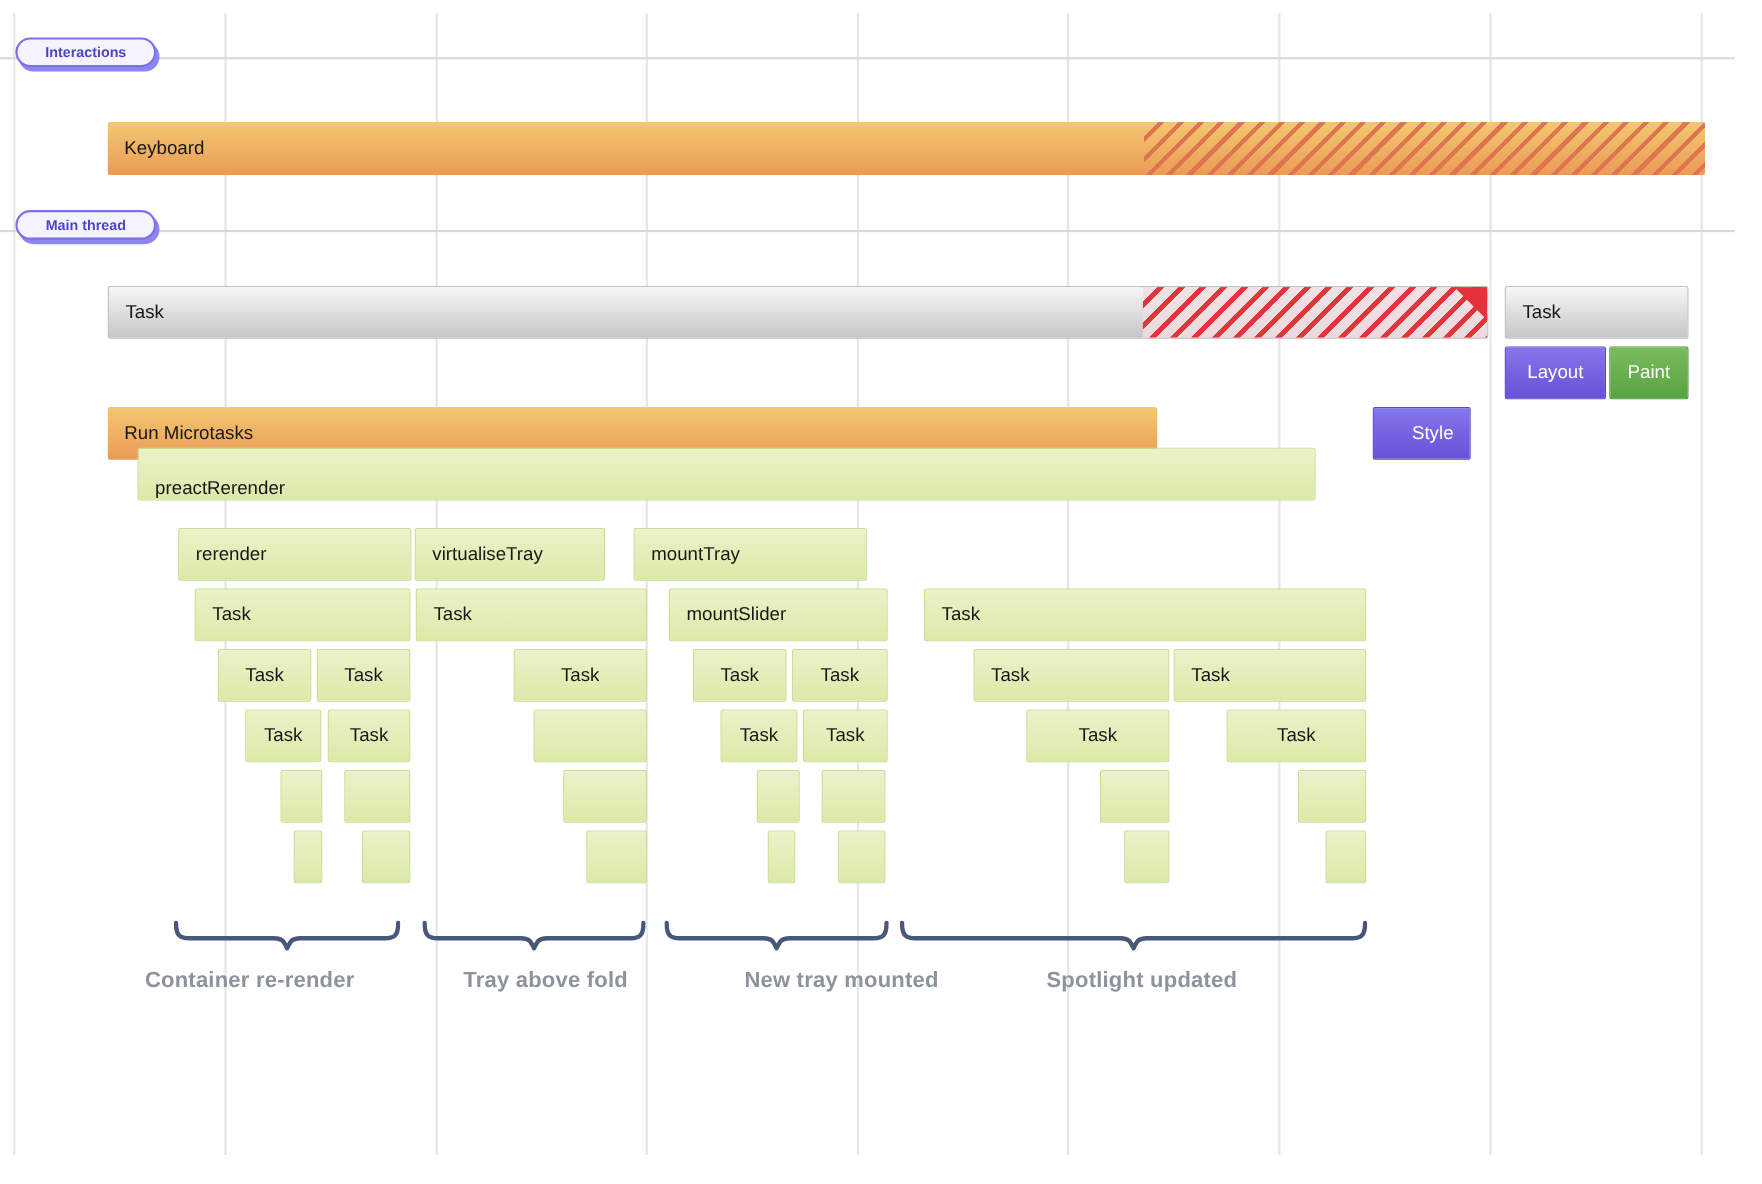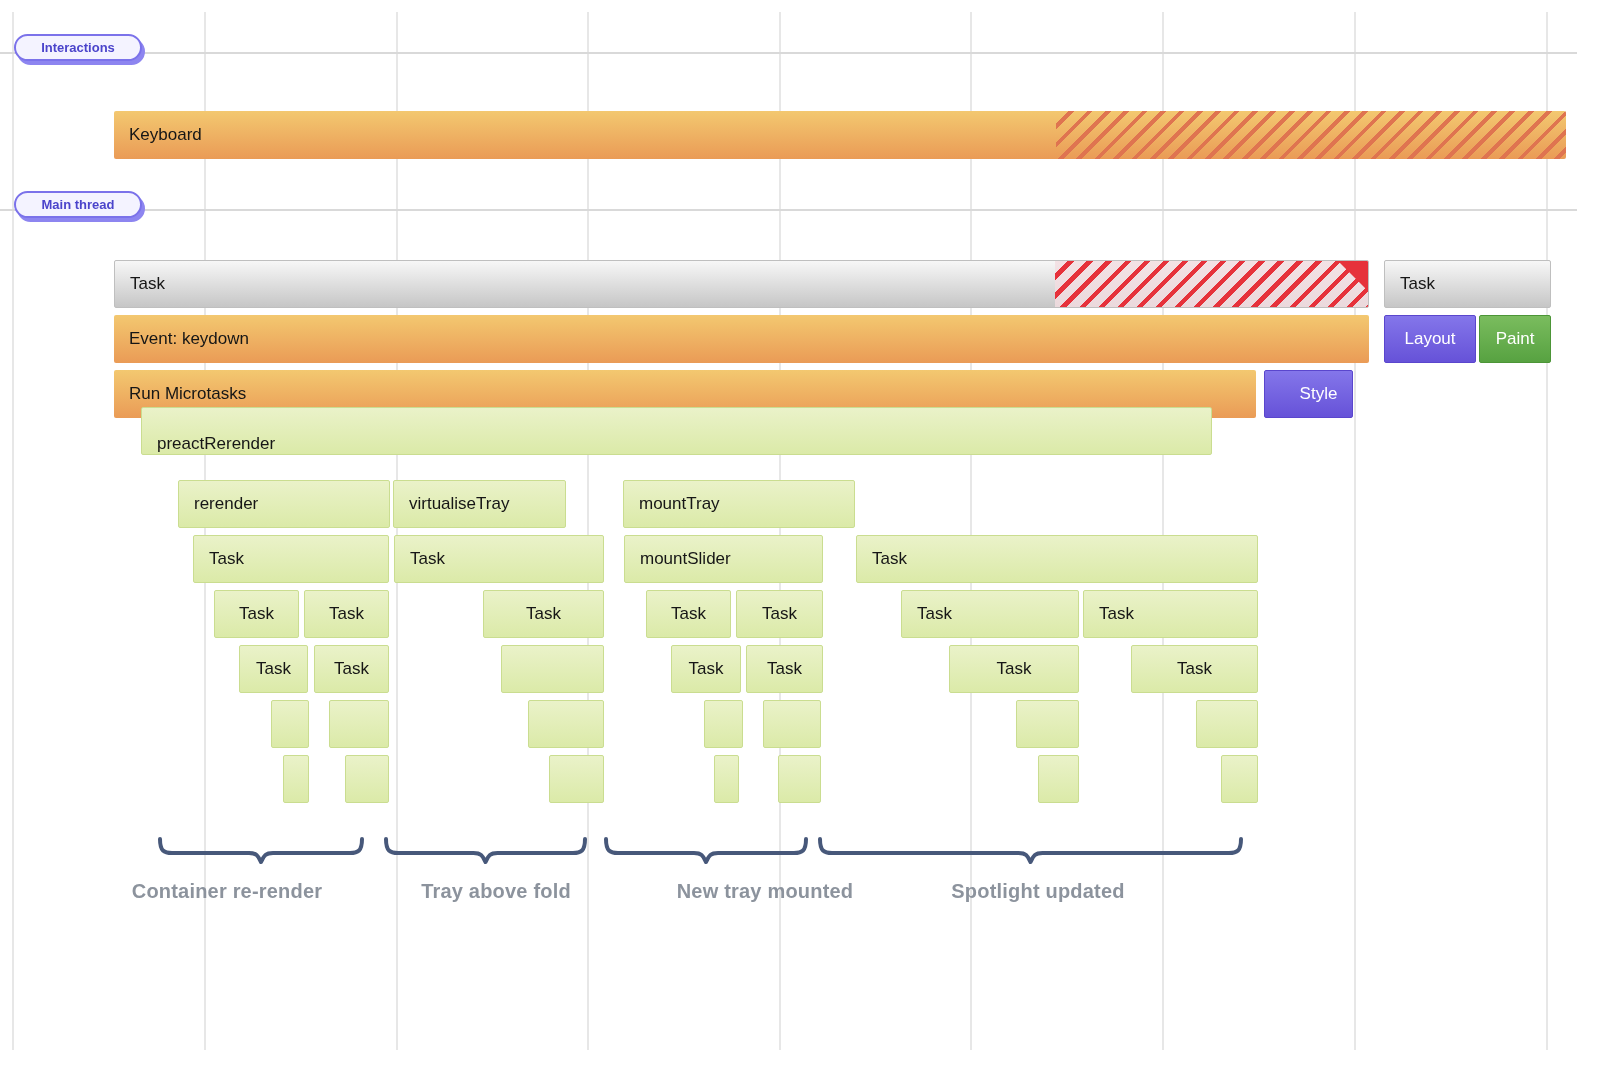--- a/index.html
+++ b/index.html
@@ -10,21 +10,21 @@
   .vline{position:absolute;width:2px;background:#e7e7e7;z-index:0;}
   .hline{position:absolute;height:2px;left:0;background:#d9d9d9;z-index:0;}
   .pill{
     position:absolute;left:14px;width:128px;height:27px;box-sizing:border-box;
     background:#f4f3ff;border:2px solid #7b72ea;border-radius:15px;
     box-shadow:3px 4px 0 #8d85f0;display:flex;align-items:center;justify-content:center;
     font-size:13px;font-weight:bold;color:#4b44cb;z-index:6;
   }
   .bar{
     position:absolute;height:48px;box-sizing:border-box;border-radius:2px;
-    font-size:17px;color:#161616;display:flex;align-items:center;overflow:hidden;z-index:2;margin-left:16px;
+    font-size:17px;color:#161616;display:flex;align-items:center;overflow:hidden;z-index:2;
   }
   .bar>span{position:relative;z-index:2;white-space:nowrap;}
   .bar.left>span{padding-left:15px;}
   .bar.center{justify-content:center;}
   .orange{background:linear-gradient(180deg,#f3c870 0%,#ea9b56 100%);}
   .gray{background:linear-gradient(180deg,#f7f7f7 0%,#c6c6c6 100%);border:1px solid #bfbfbf;}
   .green{background:linear-gradient(180deg,#eaf2c9 0%,#dbeaa8 100%);border:1px solid #cadd90;}
   .purple{background:linear-gradient(180deg,#8476ea 0%,#6652d8 100%);border:1px solid #5a46cd;color:#fff;}
   .paint{background:linear-gradient(180deg,#7abc5e 0%,#57a241 100%);border:1px solid #4c9537;color:#fff;}
   .hatch{position:absolute;top:0;bottom:0;z-index:1;}
@@ -62,45 +62,42 @@
       <span>Keyboard</span>
     </div>
     <div class="bar gray left" style="left: 98px; top: 260px; width: 1255px;">
       <div class="hatch red-h" style="left: 940px; width: 315px;"></div>
       <div class="corner"></div>
       <span>Task</span>
     </div>
     <div class="bar gray left" style="left: 1368px; top: 260px; width: 167px;">
       <span>Task</span>
     </div>
-    <div class="bar orange left" style="left: 98px; top: 315px; width: 1255px;">
-      <span>Event: keydown</span>
-    </div>
     <div class="bar purple center" style="left: 1368px; top: 315px; width: 92px;">
       <span>Layout</span>
     </div>
     <div class="bar paint center" style="left: 1463px; top: 315px; width: 72px;">
       <span>Paint</span>
     </div>
-    <div class="bar orange left" style="left: 98px; top: 370px; width: 1142px;">
+    <div class="bar orange left" style="left: 98px; top: 370px; width: 954px;">
       <span>Run Microtasks</span>
     </div>
     <div class="bar purple center" style="left: 1248px; top: 370px; width: 89px; padding-left: 20px;">
       <span>Style</span>
     </div>
     <div class="bar green left" style="left: 125px; top: 407px; width: 1071px; align-items: flex-end;">
       <span>preactRerender</span>
     </div>
     <div class="bar green left" style="left: 162px; top: 480px; width: 212px;">
       <span>rerender</span>
     </div>
     <div class="bar green left" style="left: 377px; top: 480px; width: 173px;">
       <span>virtualiseTray</span>
     </div>
-    <div class="bar green left" style="left: 607px; top: 480px; width: 232px; text-align: center;">
+    <div class="bar green left" style="left: 576px; top: 480px; width: 212px; text-align: center;">
       <span>mountTray</span>
     </div>
     <div class="bar green left" style="left: 177px; top: 535px; width: 196px;">
       <span>Task</span>
     </div>
     <div class="bar green left" style="left: 378px; top: 535px; width: 210px;">
       <span>Task</span>
     </div>
     <div class="bar green left" style="left: 608px; top: 535px; width: 199px;">
       <span>mountSlider</span>

